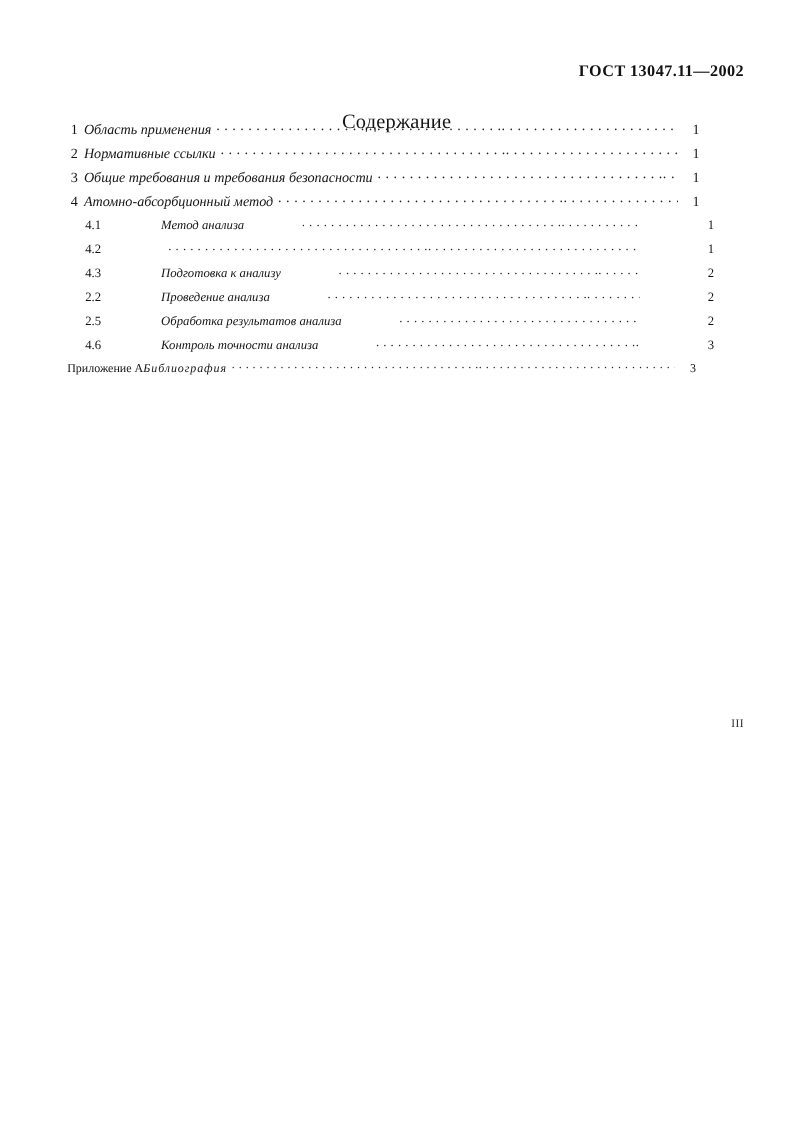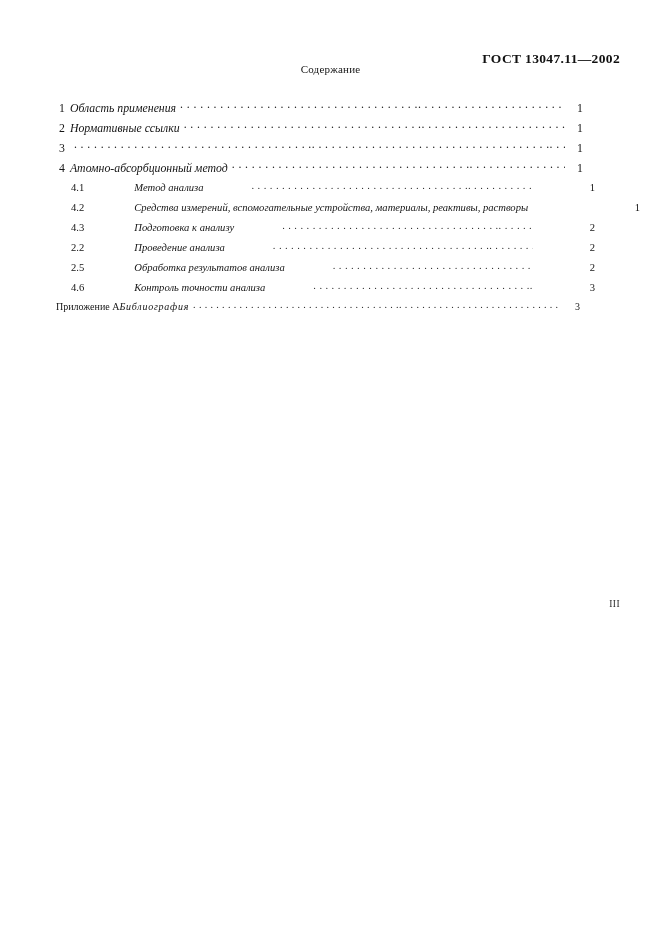--- a/index.html
+++ b/index.html
@@ -29,25 +29,25 @@
     font-size: 13.5px;
     font-weight: bold;
     letter-spacing: 0.35px;
     white-space: nowrap;
     color: #111;
   }
 
   
   .contents-title {
     position: absolute;
-    top: 63px;
+    top: 92px;
     left: 0;
     width: 661px;
     text-align: center;
-    font-size: 11px;
+    font-size: 17px;
     letter-spacing: 0.2px;
     color: #141414;
   }
   
   .contents-title span { position: relative; left: 0px; }
 
   
   .toc {
     position: absolute;
     top: 100px;
@@ -154,38 +154,38 @@
         <span class="toc-page">1</span>
       </div>
       <div class="toc-row lvl1">
         <span class="toc-num">2</span>
         <span class="toc-label">Нормативные ссылки</span>
         <span class="toc-leader"></span>
         <span class="toc-page">1</span>
       </div>
       <div class="toc-row lvl1">
         <span class="toc-num">3</span>
+        <span class="toc-label">Общие требования и требования безопасности</span>
         <span class="toc-leader"></span>
         <span class="toc-page">1</span>
       </div>
       <div class="toc-row lvl1">
         <span class="toc-num">4</span>
         <span class="toc-label">Атомно-абсорбционный метод</span>
         <span class="toc-leader"></span>
         <span class="toc-page">1</span>
       </div>
       <div class="toc-row lvl2">
         <span class="toc-num">4.1</span>
         <span class="toc-label">Метод анализа</span>
         <span class="toc-leader"></span>
         <span class="toc-page">1</span>
       </div>
       <div class="toc-row lvl2 tight">
         <span class="toc-num">4.2</span>
-        <span class="toc-label">Средства измерений, вспомогательные устройства, материалы, реактивы, растворы</span>
         <span class="toc-leader"></span>
         <span class="toc-page">1</span>
       </div>
       <div class="toc-row lvl2">
         <span class="toc-num">4.3</span>
         <span class="toc-label">Подготовка к анализу</span>
         <span class="toc-leader"></span>
         <span class="toc-page">2</span>
       </div>
       <div class="toc-row lvl2">

